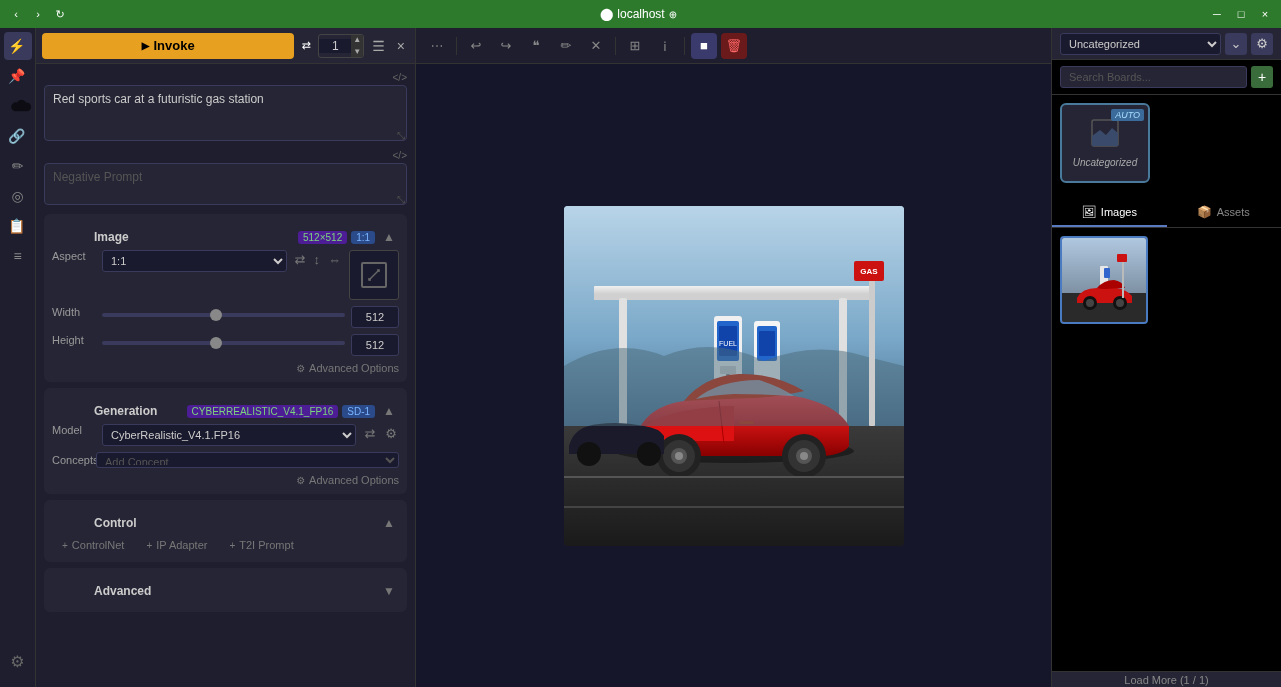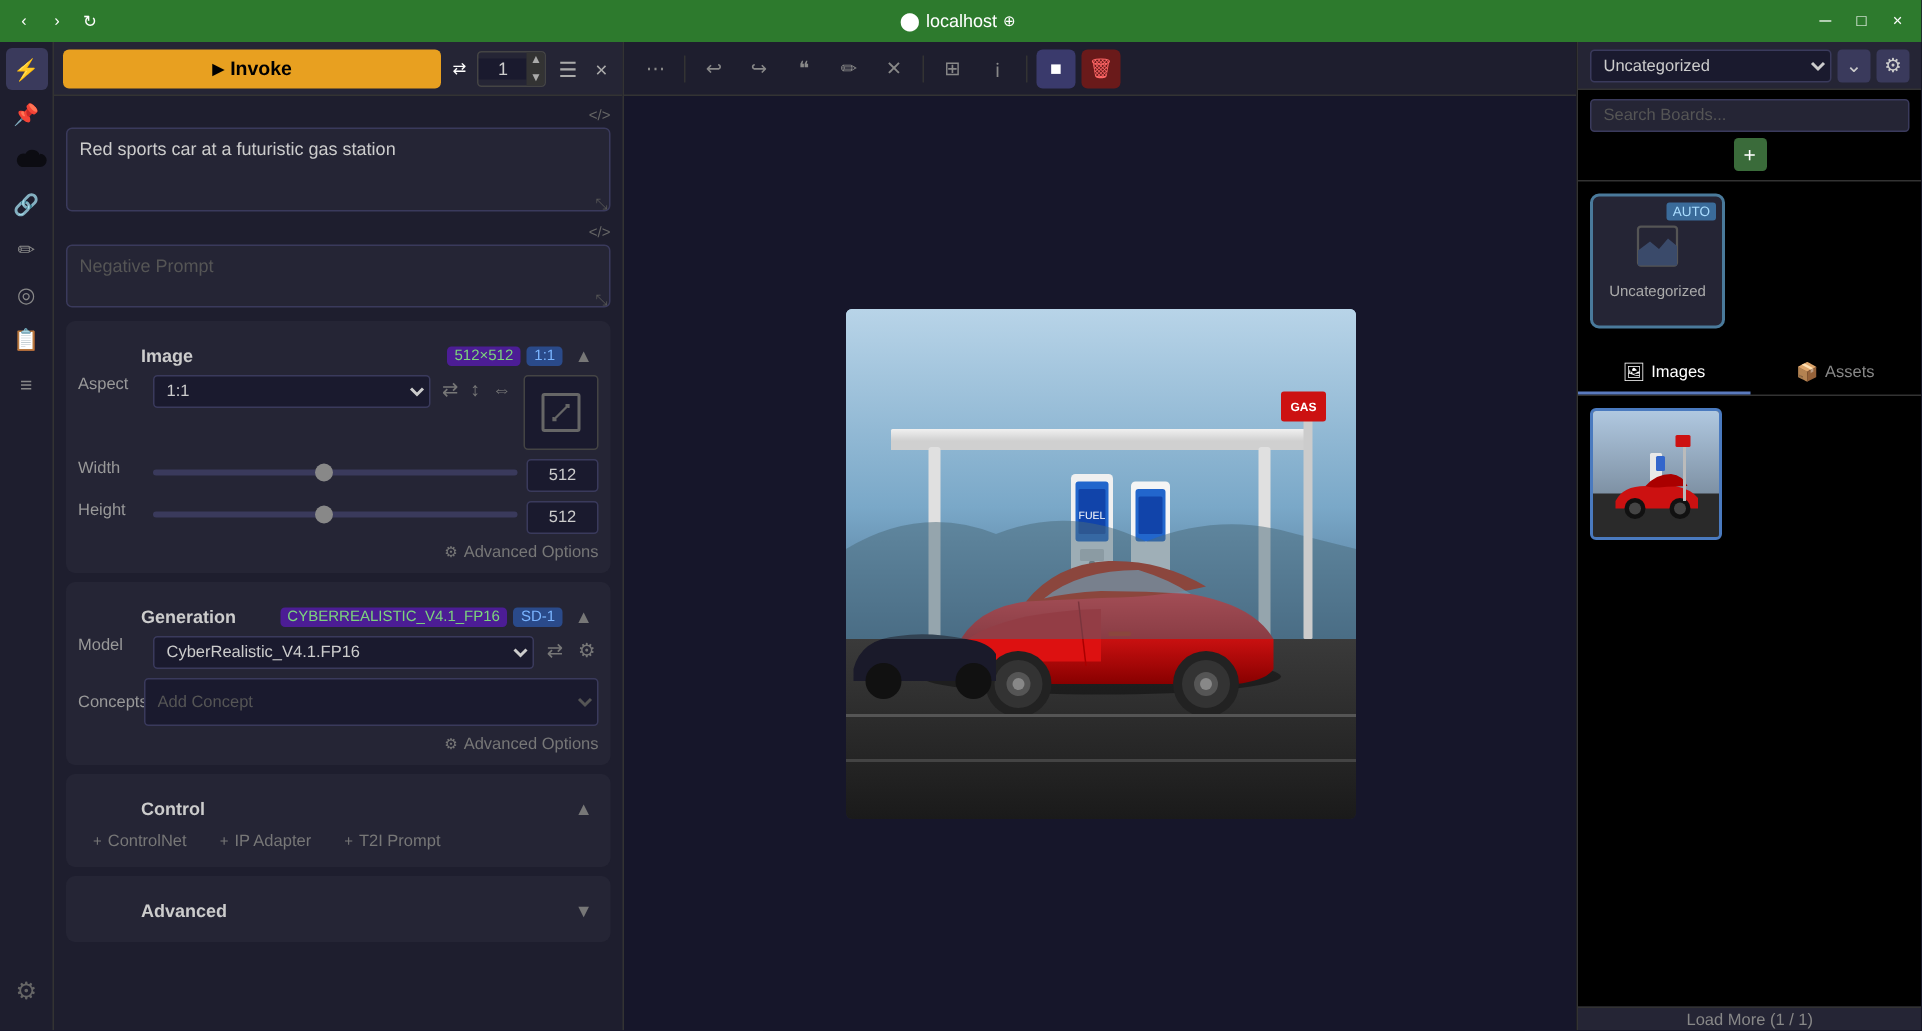--- a/index.html
+++ b/index.html
@@ -73,21 +73,21 @@
     
     .preview-square { width: 50px; height: 50px; border: 1px solid #444; border-radius: 3px; background: #1a1a2e; display: flex; align-items: center; justify-content: center; color: #555; font-size: 18px; flex-shrink: 0; }
 
     
     .advanced-row { display: flex; align-items: center; justify-content: flex-end; gap: 4px; color: #777; font-size: 11px; cursor: pointer; margin-top: 4px; }
     .adv-icon { font-size: 10px; }
 
     
     .generation-section { background: #252535; border-radius: 6px; padding: 8px; margin-bottom: 6px; }
     .concepts-row { display: flex; align-items: center; gap: 0; }
-    .concepts-select { background: #1a1a2e; color: #555; border: 1px solid #3a3a5c; border-radius: 3px; font-size: 11px; padding: 2px 4px; flex: 1; outline: none; height: 32px; cursor: pointer; }
+    .concepts-select { background: #1a1a2e; color: #555; border: 1px solid #3a3a5c; border-radius: 3px; font-size: 11px; padding: 2px 4px; flex: 1; outline: none; height: 16px; cursor: pointer; }
     .icon-btn-sm { color: #777; cursor: pointer; background: none; border: none; font-size: 13px; padding: 2px; }
 
     
     .control-section { background: #252535; border-radius: 6px; padding: 8px; margin-bottom: 6px; }
     .control-tabs { display: flex; gap: 2px; }
     .ctrl-tab { color: #777; font-size: 11px; padding: 3px 10px; border-radius: 3px; cursor: pointer; display: flex; align-items: center; gap: 4px; }
     .plus-icon { font-size: 10px; }
 
     
     .advanced-section { background: #252535; border-radius: 6px; padding: 8px; margin-bottom: 6px; }
@@ -104,21 +104,21 @@
     
     .right-panel { width: 230px; background: #000000; border-left: 1px solid #333; display: flex; flex-direction: column; flex-shrink: 0; }
     .right-header { height: 32px; background: #252535; border-bottom: 1px solid #333; display: flex; align-items: center; padding: 0 8px; gap: 4px; }
     .right-header-select { background: #1a1a2e; color: #ccc; border: 1px solid #3a3a5c; border-radius: 3px; font-size: 11px; padding: 2px 4px; flex: 1; outline: none; height: 22px; }
     .board-btn { width: 22px; height: 22px; display: flex; align-items: center; justify-content: center; background: #3a3a5c; border-radius: 3px; cursor: pointer; color: #ccc; font-size: 13px; border: none; }
     .right-search { padding: 6px 8px; border-bottom: 1px solid #333; }
     .search-input { width: 100%; background: #252535; color: #ccc; border: 1px solid #3a3a5c; border-radius: 3px; font-size: 11px; padding: 4px 8px; outline: none; }
     .search-input::placeholder { color: #555; }
     .add-board-btn { width: 22px; height: 22px; display: flex; align-items: center; justify-content: center; background: #3a6b3a; border-radius: 3px; cursor: pointer; color: #fff; font-size: 14px; border: none; flex-shrink: 0; }
 
-    .board-card { width: 90px; height: 90px; border: 2px solid #4a7a9b; border-radius: 6px; background: #252535; display: flex; flex-direction: column; align-items: center; justify-content: center; cursor: pointer; position: relative; margin-bottom: 8px; }
+    .board-card { width: 90px; height: 80px; border: 2px solid #4a7a9b; border-radius: 6px; background: #252535; display: flex; flex-direction: column; align-items: center; justify-content: center; cursor: pointer; position: relative; margin-bottom: 8px; font-style: italic; }
     .board-card-inner { display: flex; flex-direction: column; align-items: center; gap: 4px; }
     .board-auto-badge { background: #3a6b9a; color: #aaddff; font-size: 9px; padding: 1px 4px; border-radius: 2px; position: absolute; top: 4px; right: 4px; }
 
     
     .right-tabs { display: flex; border-bottom: 1px solid #333; }
     .right-tab { flex: 1; height: 28px; display: flex; align-items: center; justify-content: center; cursor: pointer; font-size: 11px; color: #888; gap: 4px; border-bottom: 2px solid transparent; }
     .right-tab.active { color: #fff; border-bottom-color: #5a7abf; }
     .right-tab-icon { font-size: 12px; }
 
     
@@ -444,21 +444,21 @@
 
     <div class="right-header">
       <select class="right-header-select">
         <option>Uncategorized</option>
       </select>
       <button class="board-btn">⌄</button>
       <button class="board-btn">⚙</button>
     </div>
 
     <div class="right-search">
-      <div style="display:flex;gap:4px;align-items:center;flex-direction:column;">
+      <div style="display:flex;gap:4px;align-items:center;">
         <input type="text" class="search-input" placeholder="Search Boards..." style="">
         <button class="add-board-btn">+</button>
       </div>
     </div>
 
     <div style="padding:8px;">
       <div class="board-card">
         <span class="board-auto-badge">AUTO</span>
         <div class="board-card-inner">
           <div style="font-size:20px;color:#888;">

